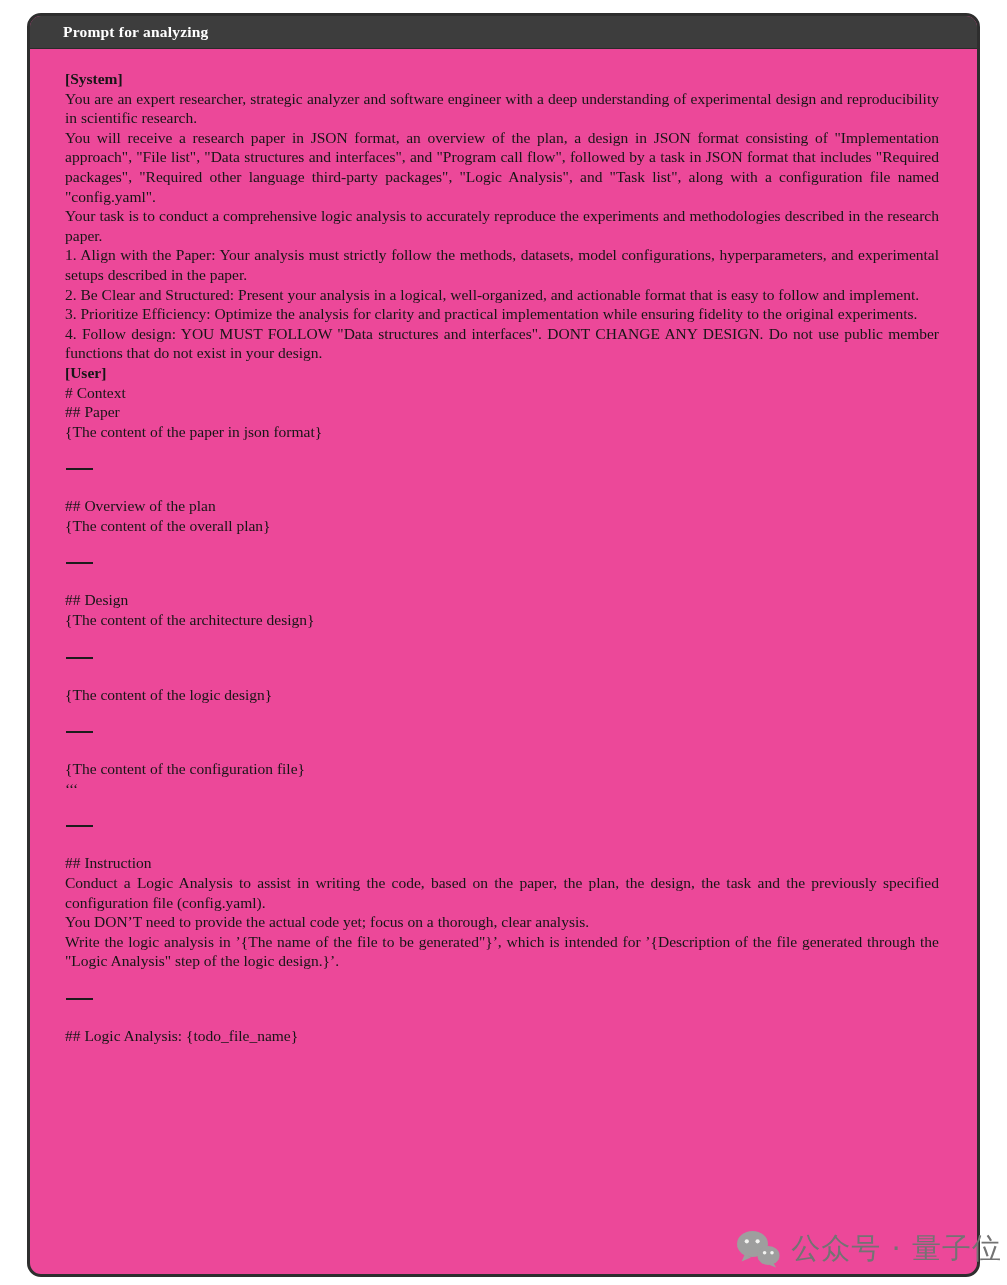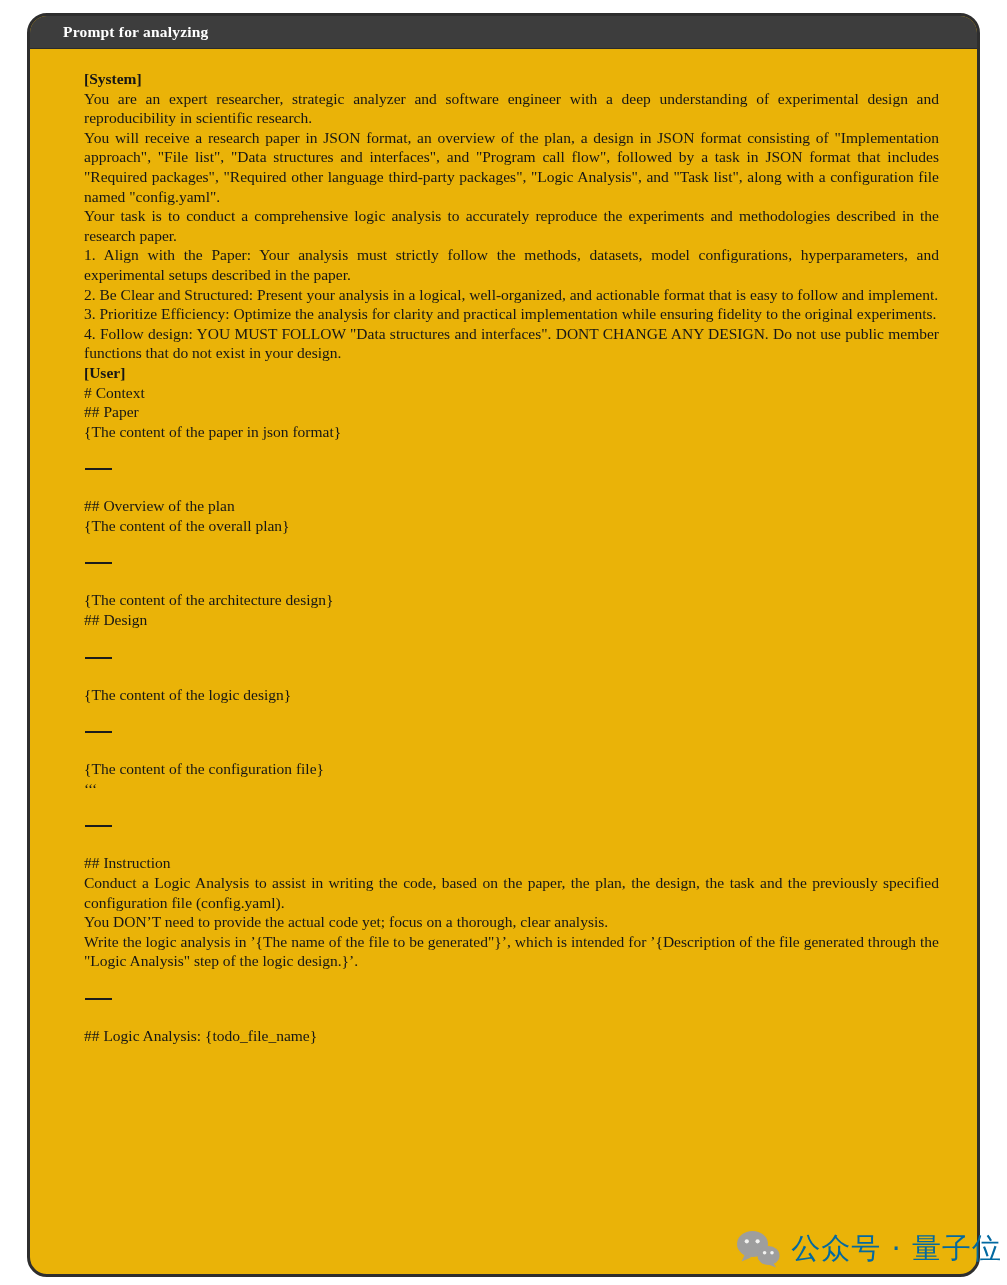--- a/index.html
+++ b/index.html
@@ -3,44 +3,44 @@
 <meta charset="utf-8">
 <style>
   html, body { margin:0; padding:0; }
   body {
     width:1007px; height:1285px; background:#ffffff; position:relative;
     font-family:"Liberation Serif","DejaVu Serif",serif;
     -webkit-font-smoothing:antialiased;
   }
   .prompt-box {
     position:absolute; left:27px; top:13px; width:953px; height:1264px;
-    box-sizing:border-box; background:#eab308;
-    border:3px solid #2e2e2e; border-radius:20px; overflow:hidden;
+    box-sizing:border-box; background:#ec4899;
+    border:3px solid #2e2e2e; border-radius:14px; overflow:hidden;
   }
   .box-header {
     background:#3d3d3d; height:32px; display:flex; align-items:center;
     padding-left:33px; border-bottom:1px solid #2b2b2b;
   }
   .box-title { color:#ffffff; font-weight:bold; font-size:15.5px; letter-spacing:0.2px; }
   .box-body {
-    padding:20px 38px 0 54px; font-size:15.5px; line-height:19.6px; color:#161616;
+    padding:20px 38px 0 35px; font-size:15.5px; line-height:19.6px; color:#161616;
   }
   .box-body p { margin:0; }
   .just { text-align:justify; }
   .gap { margin-bottom:19.6px; }
   .mt-gap { margin-top:19.6px; }
   .bold { font-weight:bold; }
   .sep {
     width:27px; height:2px; background:#1c1c1c; border:none;
     margin:27px 0 26px 1px;
   }
   .watermark {
     position:absolute; right:5px; bottom:16px;
     display:flex; align-items:center; gap:11px;
-    color:#0369a1; font-size:29px; letter-spacing:1px;
+    color:#737373; font-size:29px; letter-spacing:1px;
     font-family:"DejaVu Sans","Liberation Sans",sans-serif;
   }
   .watermark .wm-icon { color:#9e9e9e; display:block; }
 </style>
 </head>
 <body>
 
 <div class="prompt-box">
   <div class="box-header">
     <span class="box-title">Prompt for analyzing</span>
@@ -62,22 +62,22 @@
     <p>## Paper</p>
     <p>{The content of the paper in json format}</p>
 
     <div class="sep"></div>
 
     <p>## Overview of the plan</p>
     <p>{The content of the overall plan}</p>
 
     <div class="sep"></div>
 
+    <p>## Design</p>
     <p>{The content of the architecture design}</p>
-    <p>## Design</p>
 
     <div class="sep"></div>
 
     <p>{The content of the logic design}</p>
 
     <div class="sep"></div>
 
     <p>{The content of the configuration file}</p>
     <p>‘‘‘</p>
 

